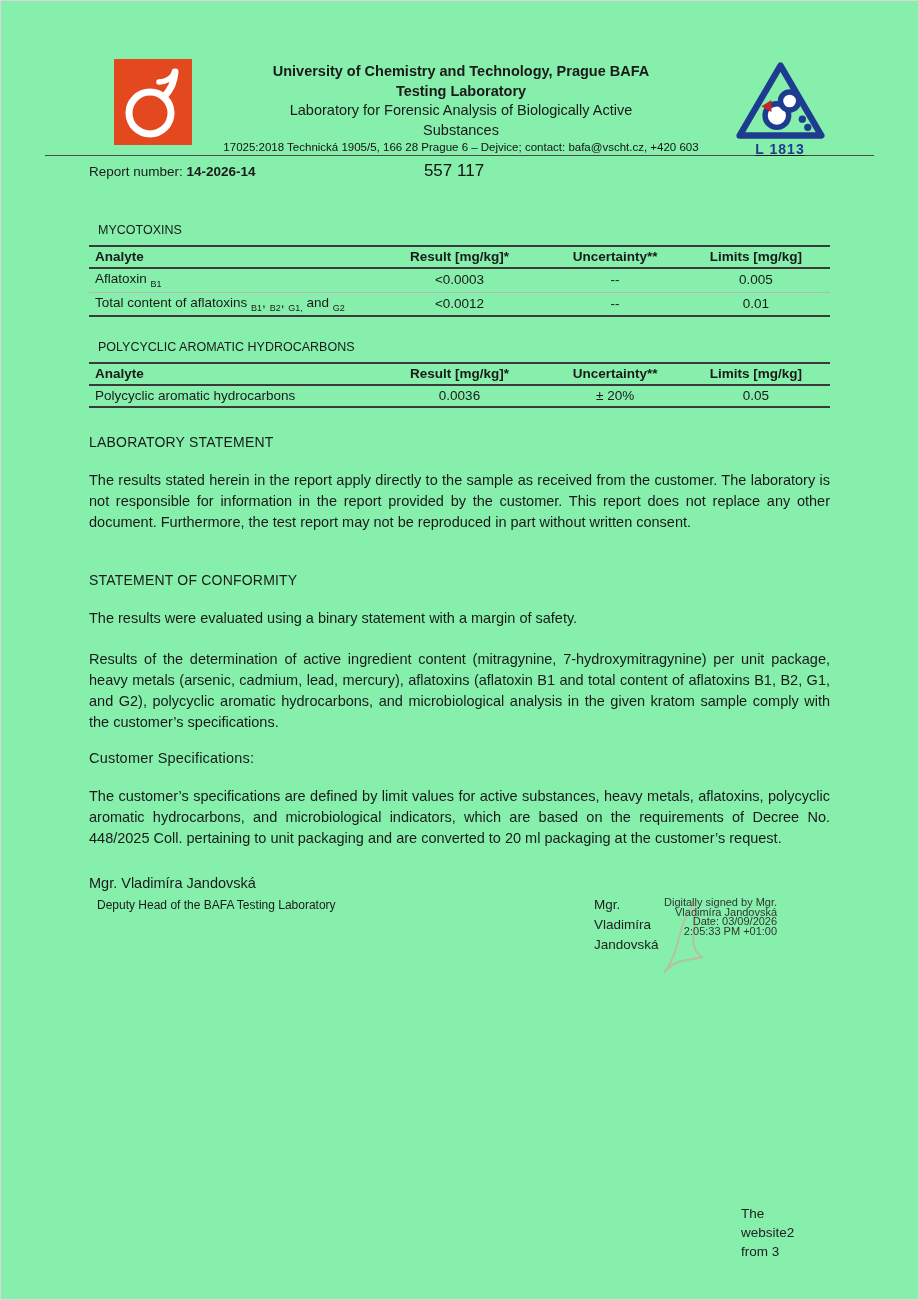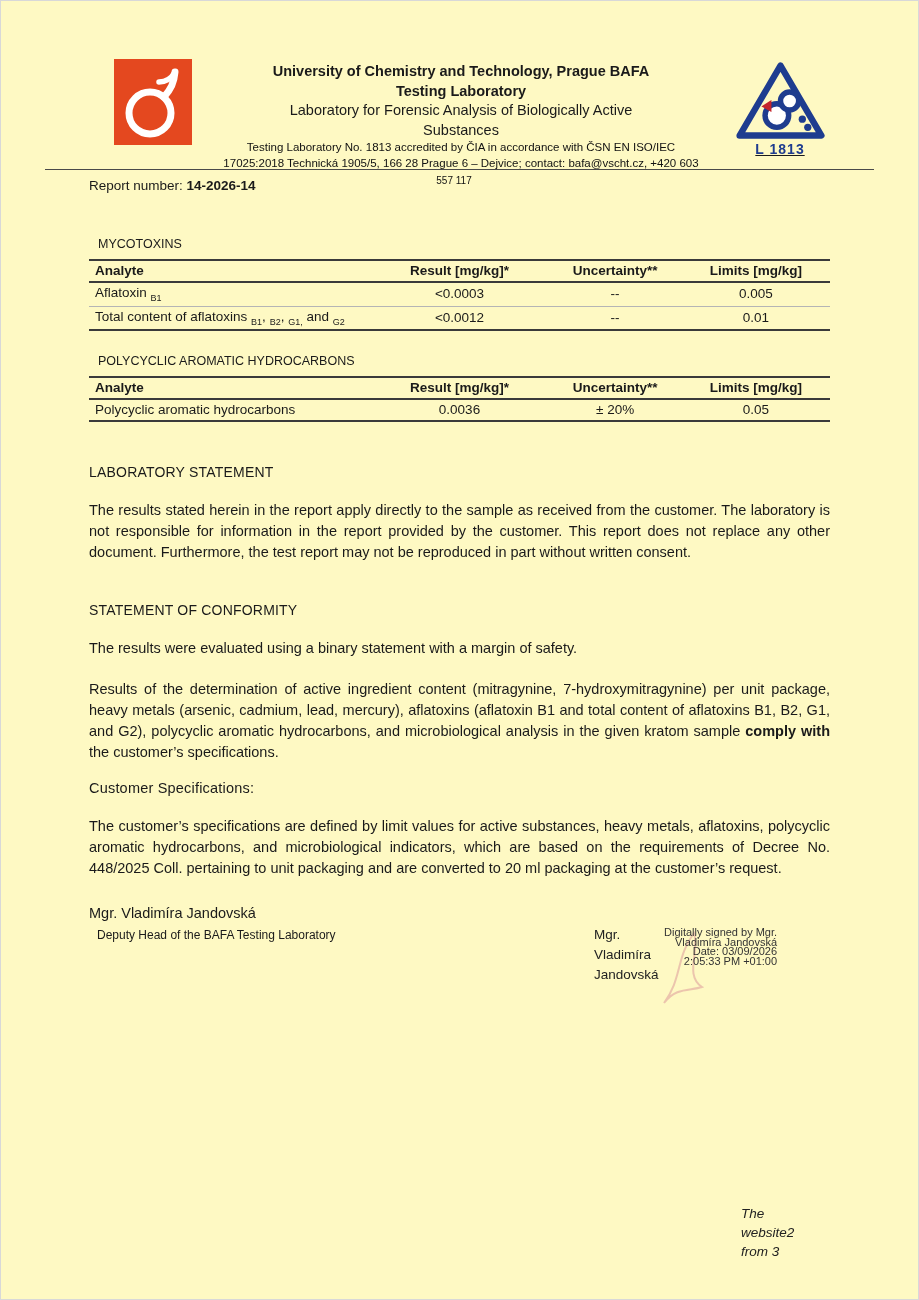--- a/index.html
+++ b/index.html
@@ -5,42 +5,42 @@
   * { margin: 0; padding: 0; box-sizing: border-box; }
   html, body { background: #fff; }
   body {
     width: 919px; height: 1300px;
     font-family: "Liberation Sans", sans-serif;
     color: #1a1a1a;
     position: relative;
   }
   .page {
     position: absolute; inset: 0;
-    background: #fef9c3;
+    background: #86efac;
     border: 1px solid #d8d8d8;
     padding: 58px 88px 0 88px;
     overflow: hidden;
   }
 
   
   .hdr { display: flex; align-items: flex-start; }
   .hdr-logo-left { width: 78px; margin-left: 25px; flex: 0 0 auto; }
   .hdr-logo-right { width: 100px; flex: 0 0 auto; text-align: center; margin-top: 2px; text-decoration: underline; }
   .hdr-center { flex: 1 1 auto; text-align: center; padding: 2px 20px 0 20px; }
   .hdr-title { font-size: 14.5px; font-weight: bold; line-height: 20px; }
   .hdr-sub { font-size: 14.5px; line-height: 19.5px; }
   .hdr-accred { font-size: 11.5px; line-height: 15.5px; color: #111; }
   .hdr-rule { border: none; border-top: 1.6px solid #4a4a4a; margin: -2px -44px 0 -44px; }
   .cia-label { font-size: 14px; font-weight: bold; color: var(--cia-blue); letter-spacing: 1px; margin-top: -4px; }
 
   
   .meta-row { position: relative; margin-top: 6px; }
   .phone-overflow {
     position: absolute; left: 0; right: 11px; top: -1px;
-    text-align: center; font-size: 10px; color: #111;
+    text-align: center; font-size: 17px; color: #111;
   }
   .meta-line { font-size: 13.5px; line-height: 19px; }
   .meta-line b { font-weight: bold; }
 
   
   .tbl-section-label { font-size: 12.5px; margin-left: 9px; }
   .lbl-myco { margin-top: 42px; }
   .lbl-pah  { margin-top: 23px; }
   table { width: 100%; border-collapse: collapse; font-size: 13.5px; margin-top: 8px; }
   thead th {
@@ -53,26 +53,26 @@
   tbody tr + tr td { border-top: 1px solid #b5b5b5; }
   tbody tr:last-child td { border-bottom: 2px solid #3a3a3a; }
   .col-analyte { width: 38%; }
   .col-num { width: 24%; }
   .col-unc { width: 18%; }
   .col-lim { width: 20%; }
   sub { font-size: 9px; }
 
   
   .sec-heading { font-size: 14px; letter-spacing: 0.2px; }
-  .h-lab  { margin-top: 42px; }
+  .h-lab  { margin-top: 26px; }
   .h-conf { margin-top: 39px; }
   .h-cust { margin-top: 17px; font-size: 14.5px; }
   .h-resp { margin-top: 74px; }
   .para { font-size: 14.5px; line-height: 21px; text-align: justify; margin-top: 20px; }
-  .para b { font-weight: bold; margin-top: 20px; }
+  .para b { font-weight: normal; margin-top: 20px; }
 
   
   .resp-wrap { position: relative; }
   .resp-name { font-size: 14.5px; margin-top: 26px; }
   .resp-role { font-size: 12px; margin-top: 7px; margin-left: 8px; }
   .sig-block {
     position: absolute; left: 505px; top: 20px; width: 230px;
     display: flex; align-items: flex-start;
   }
   .sig-name {
@@ -81,21 +81,21 @@
   }
   .sig-details {
     font-size: 11px; line-height: 9.5px; color: #333;
     padding-top: 3px; margin-left: 4px; position: relative; z-index: 1; text-align: right;
   }
   .sig-swirl { position: absolute; left: 58px; top: 2px; z-index: 0; }
 
   
   .footer {
     position: absolute; left: 740px; top: 1203px;
-    font-size: 13.5px; line-height: 19px; color: #222; font-style: italic;
+    font-size: 13.5px; line-height: 19px; color: #222;
   }
 
   
   .uct-bg { fill: var(--uct-orange); }
   .white-stroke { stroke: #fff; fill: none; }
   .cia-stroke { stroke: var(--cia-blue); }
   .cia-fill { fill: var(--cia-blue); }
   .red-fill { fill: var(--accent-red); }
 </style>
 </head>
@@ -110,21 +110,20 @@
         <circle class="white-stroke" cx="36" cy="54" r="21" stroke-width="7"></circle>
         <path class="white-stroke" d="M50 38 C 57 30, 60 24, 61 13" stroke-width="7" stroke-linecap="round"></path>
         <path class="white-stroke" d="M61 13 C 57 20, 51 23, 45 23" stroke-width="5.5" stroke-linecap="round"></path>
       </svg>
     </div>
     <div class="hdr-center">
       <div class="hdr-title">University of Chemistry and Technology, Prague BAFA</div>
       <div class="hdr-title">Testing Laboratory</div>
       <div class="hdr-sub">Laboratory for Forensic Analysis of Biologically Active</div>
       <div class="hdr-sub">Substances</div>
-      <div class="hdr-accred">Testing Laboratory No. 1813 accredited by ČIA in accordance with ČSN EN ISO/IEC</div>
       <div class="hdr-accred">17025:2018 Technická 1905/5, 166 28 Prague 6 – Dejvice; contact: bafa@vscht.cz, +420 603</div>
     </div>
     <div class="hdr-logo-right">
       <svg width="95" height="80" viewBox="0 0 100 88">
         <path class="cia-stroke" d="M50 5 L95 82 L5 82 Z" fill="none" stroke-width="7" stroke-linejoin="round"></path>
         <circle class="cia-stroke" cx="46" cy="60" r="13" fill="#fff" stroke-width="6"></circle>
         <circle class="cia-stroke" cx="60" cy="44" r="10" fill="#fff" stroke-width="6"></circle>
         <path class="red-fill" d="M29 50 l11 -7 v13 Z"></path>
         <circle class="cia-fill" cx="74" cy="64" r="4"></circle>
         <circle class="cia-fill" cx="80" cy="73" r="4"></circle>

